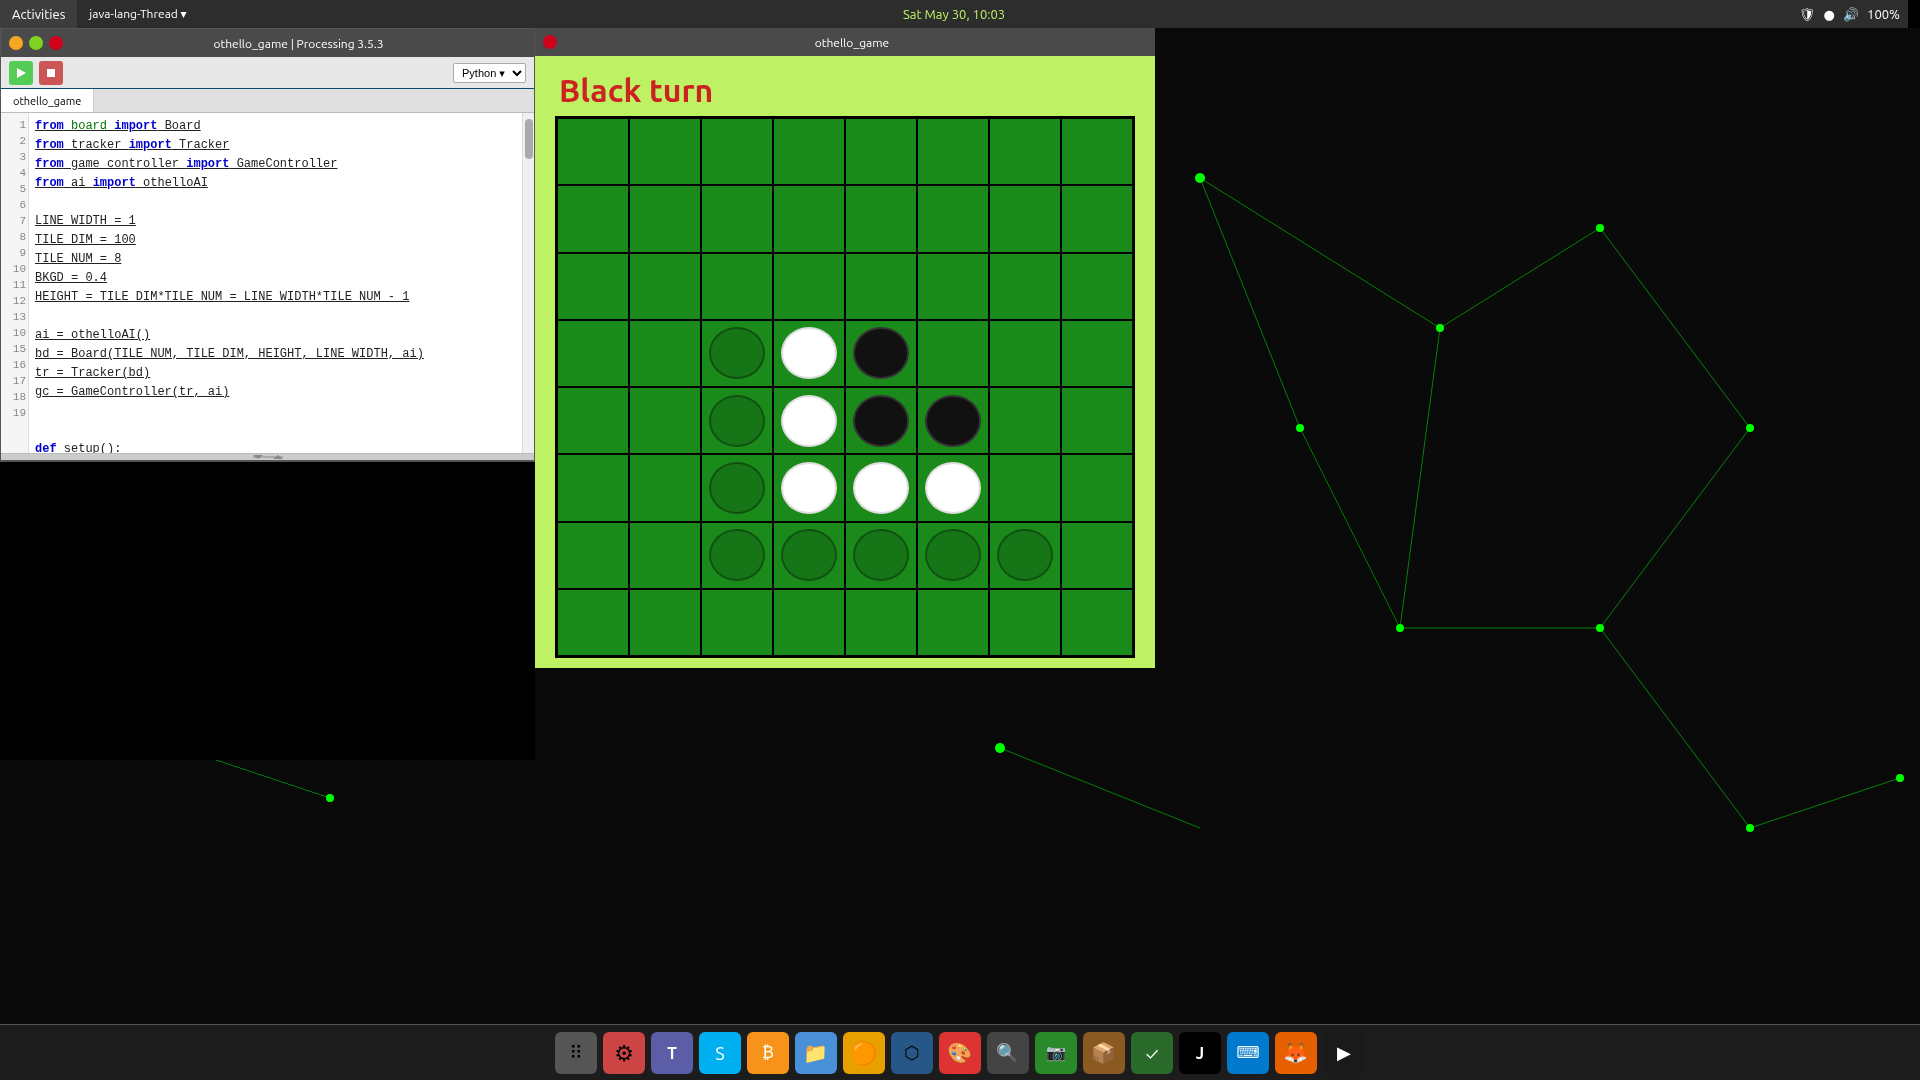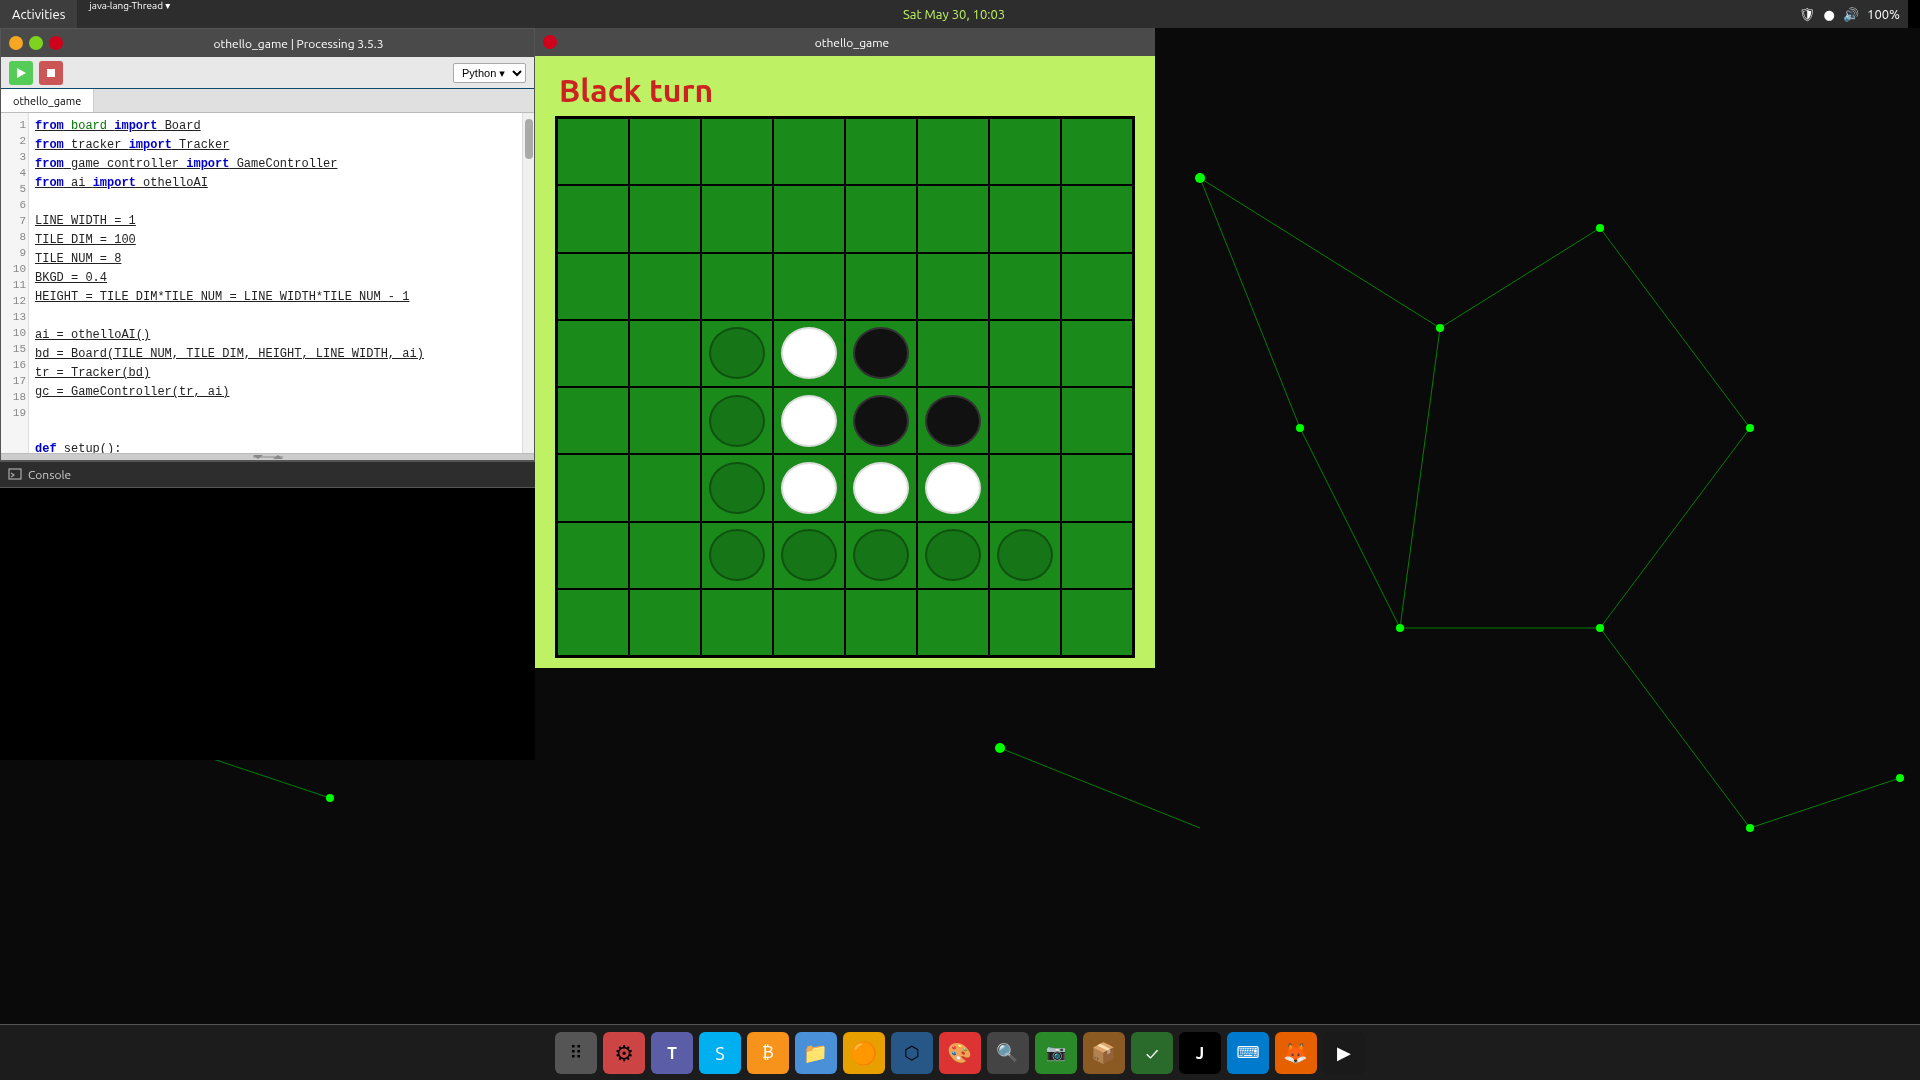--- a/index.html
+++ b/index.html
@@ -35,24 +35,25 @@
       color: #fff;
       font-size: 13px;
       padding: 0 12px;
       height: 100%;
       display: flex;
       align-items: center;
       background: #3d3d3d;
     }
     #topbar-appindicator {
       color: #fff;
-      font-size: 10px;
+      font-size: 12px;
       padding: 0 12px;
       height: 100%;
       display: flex;
+      align-items: center;
       gap: 6px;
     }
     #topbar-clock {
       position: absolute;
       left: 50%;
       transform: translateX(-50%);
       color: #bef264;
       font-size: 13px;
     }
     #topbar-right {
@@ -539,29 +540,20 @@
   </div>
   <div id="ide-bottom-bar">
     <svg width="16" height="16">
       <rect x="1" y="3" width="14" height="10" fill="none" stroke="#666" stroke-width="1.5"></rect>
       <polyline points="4,7 7,9 4,11" fill="none" stroke="#666" stroke-width="1.5"></polyline>
     </svg>
   </div>
 </div>
 
 <div id="console-panel">
-  <div id="console-header">
-    <span style="margin-right:6px;">
-      <svg width="14" height="14" viewBox="0 0 14 14">
-        <rect x="1" y="2" width="12" height="10" fill="none" stroke="#aaa" stroke-width="1.2"></rect>
-        <polyline points="3,6 6,8 3,10" fill="none" stroke="#aaa" stroke-width="1.2"></polyline>
-      </svg>
-    </span>
-    <span>Console</span>
-  </div>
   <div id="console-body"></div>
 </div>
 
 <div id="game-window">
   <div id="game-titlebar">
     <div id="game-titlebar-controls">
       <div id="game-close-btn"></div>
     </div>
     <div id="game-title-text">othello_game</div>
   </div>

